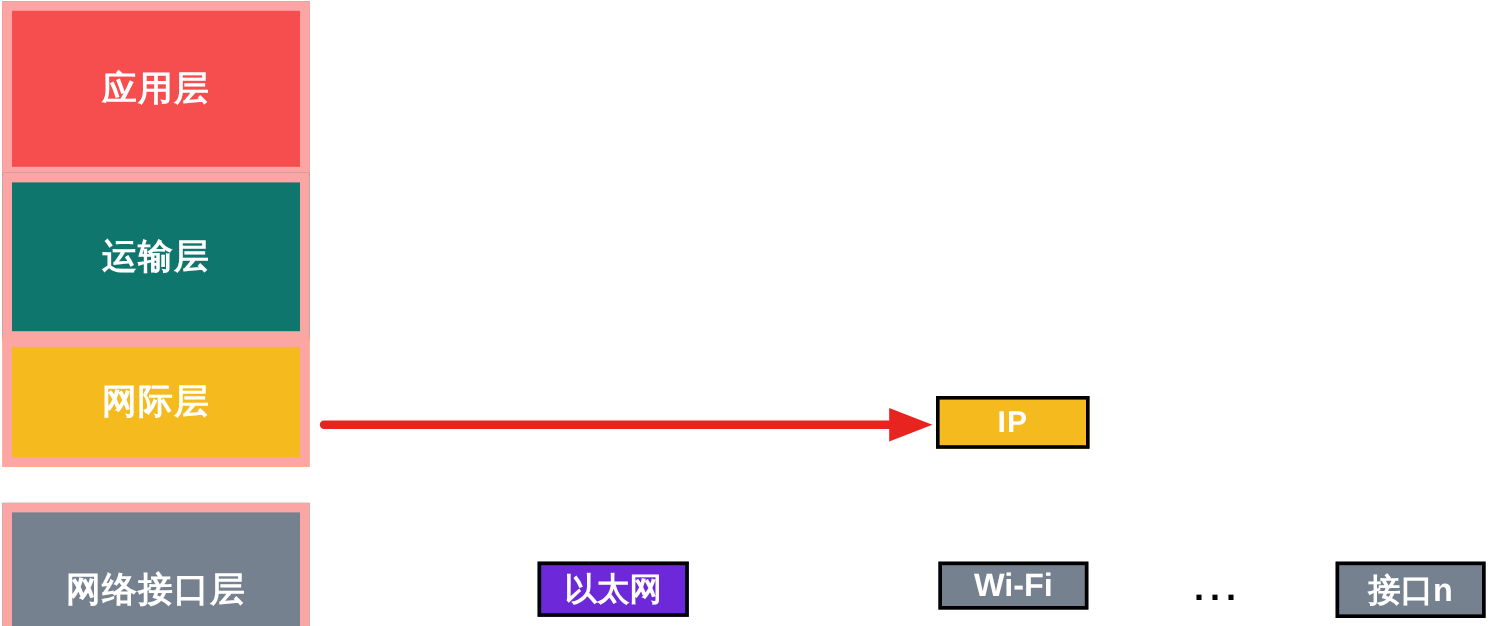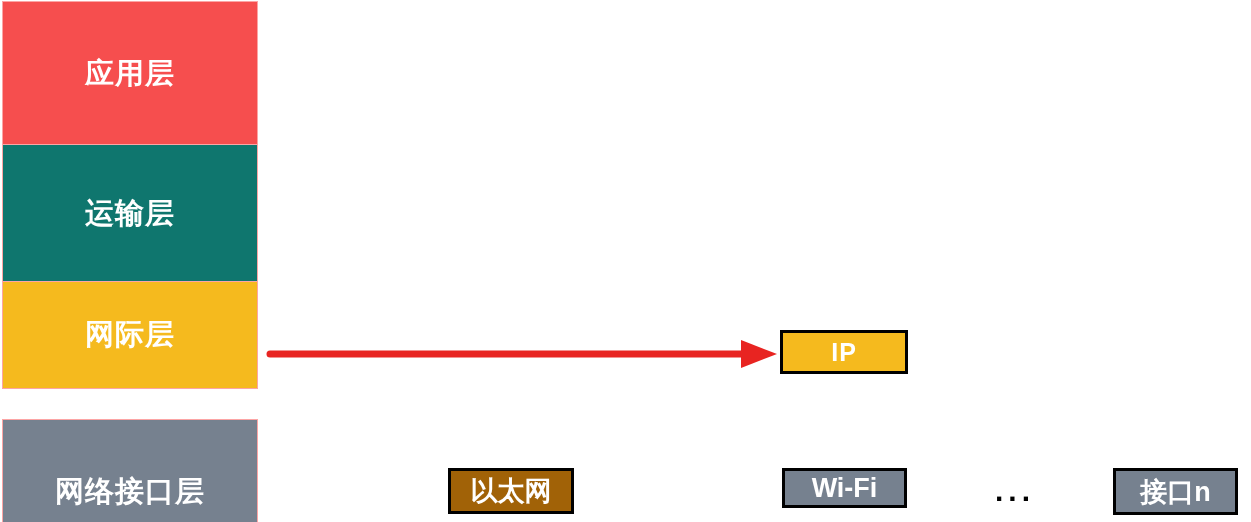--- a/index.html
+++ b/index.html
@@ -14,21 +14,21 @@
     height: 522px;
     background: #ffffff;
     overflow: hidden;
   }
   
   .layer {
     position: absolute;
     left: 2px;
     width: 256px;
     box-sizing: border-box;
-    border: 1px solid #fca5a5;
+    border: 8px solid #fca5a5;
     display: flex;
     align-items: center;
     justify-content: center;
   }
   .layer-label {
     color: #ffffff;
     font-size: 29px;
     font-weight: bold;
     letter-spacing: 1px;
     white-space: nowrap;
@@ -110,21 +110,21 @@
 
   <svg id="arrow-svg" viewBox="0 0 1251 522" xmlns="http://www.w3.org/2000/svg">
     <line x1="270" y1="354" x2="745" y2="354" stroke-width="7" stroke-linecap="round" style="stroke: rgb(232, 36, 33);"></line>
     <polygon points="741,340 777,354 741,368" style="fill: rgb(232, 36, 33);"></polygon>
   </svg>
 
   <div class="small-box" id="ip-box" style="background-color: rgb(245, 186, 30);">
     <span class="box-label">IP</span>
   </div>
 
-  <div class="small-box" id="ethernet-box" style="background-color: #a16207;">
+  <div class="small-box" id="ethernet-box" style="background-color: #6d28d9;">
     <span class="box-label">以太网</span>
   </div>
 
   <div class="small-box" id="wifi-box" style="background-color: rgb(118, 129, 143);">
     <span class="box-label">Wi-Fi</span>
   </div>
 
   <div id="ellipsis">...</div>
 
   <div class="small-box" id="interface-n-box" style="background-color: rgb(118, 129, 143);">

